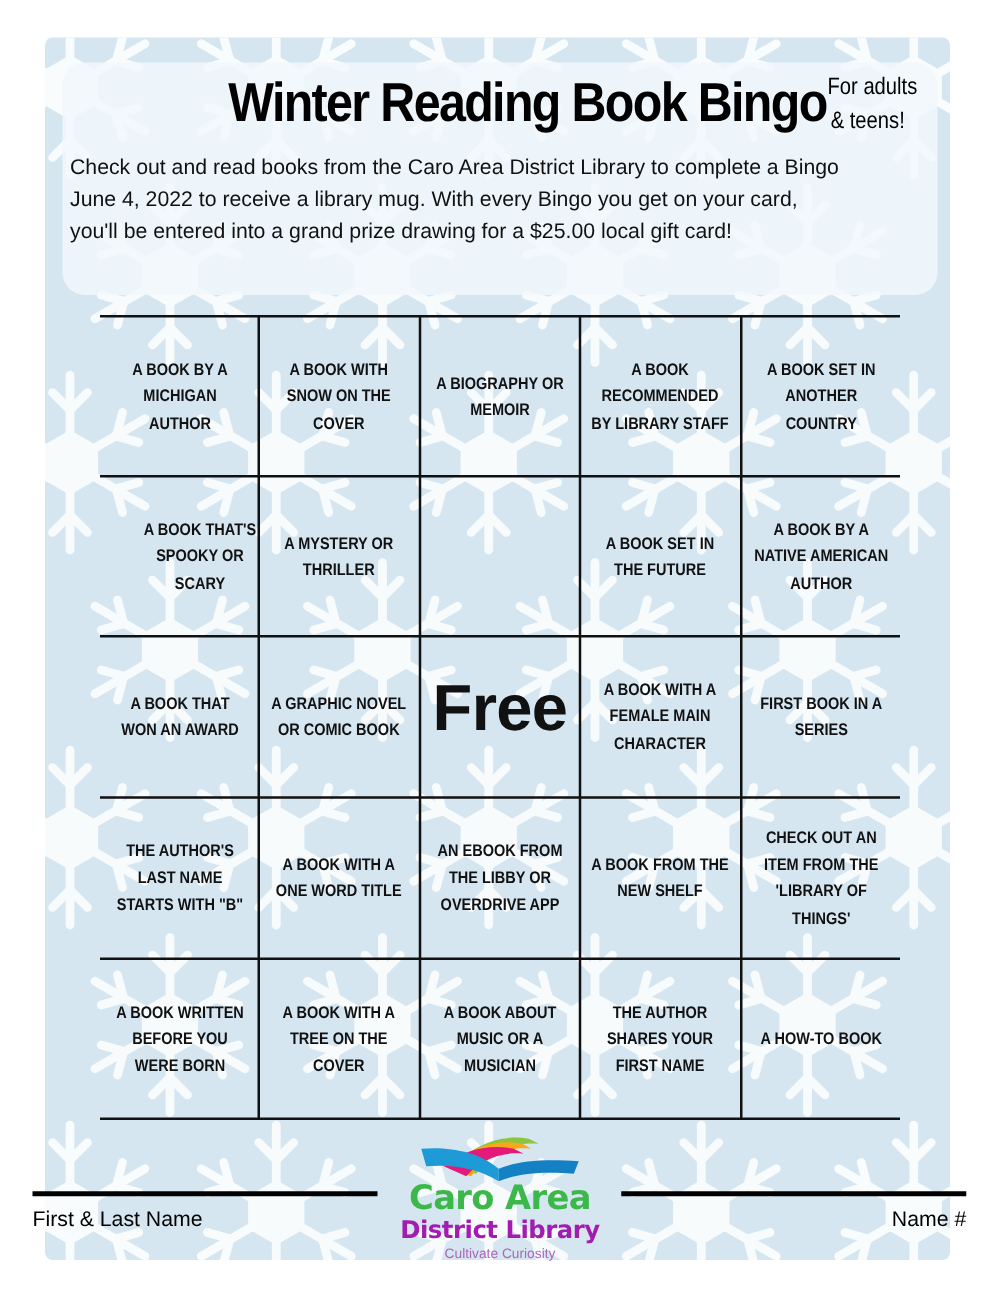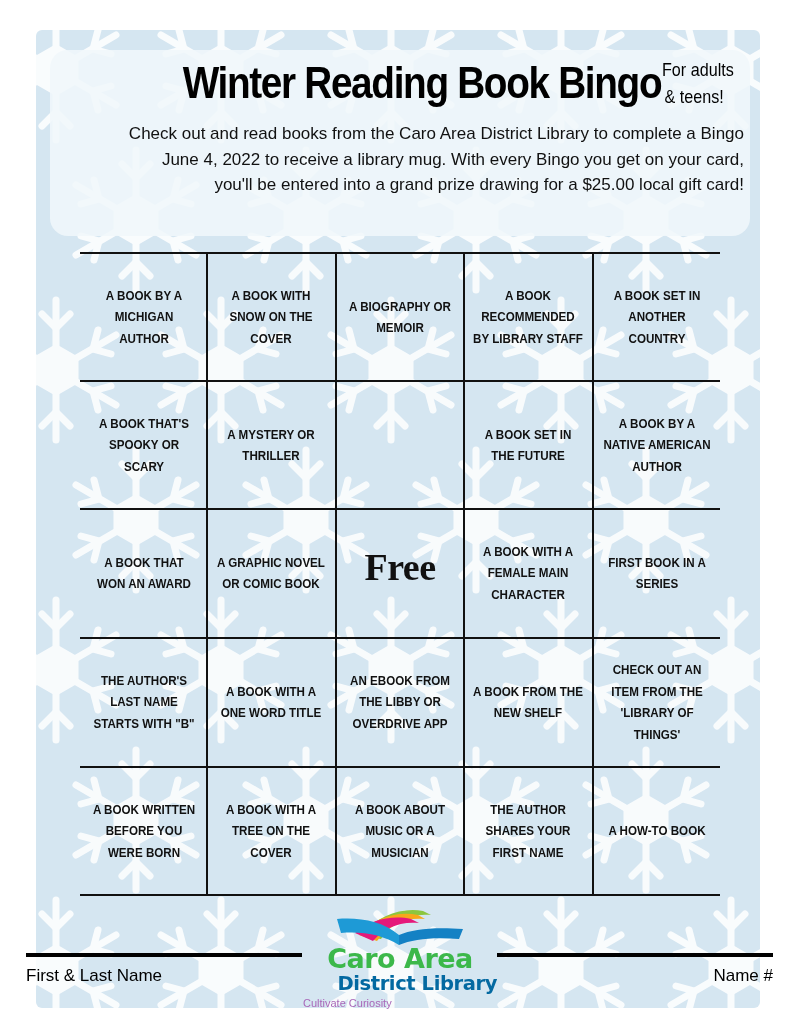--- a/index.html
+++ b/index.html
@@ -4,33 +4,33 @@
 <style>
   html, body { margin:0; padding:0; background:#ffffff; }
   body { width:800px; height:1035px; position:relative; overflow:hidden; font-family:"Liberation Sans", sans-serif; }
   .bg { position:absolute; left:36px; top:30px; width:724px; height:978px; background:#d5e6f1; border-radius:6px; overflow:hidden; }
   .bg svg.flakes { position:absolute; left:0; top:0; }
   .header-panel { position:absolute; left:50px; top:50px; width:700px; height:186px; background:rgba(240,247,251,0.88); border-radius:18px; }
   .title { position:absolute; left:0; top:58px; width:800px; text-align:center;padding-left:48px; }
   .title-text { display:inline-block; font-family:"Liberation Sans", sans-serif; font-weight:bold; font-size:44px; letter-spacing:-1.5px; transform:scaleX(0.88); transform-origin:center; color:#000; margin-left:-52px; }
   .audience { position:absolute; left:662px; top:56px; font-size:19px; line-height:27px; color:#000; transform:scaleX(0.85); transform-origin:left; }
   .audience div:nth-child(2){ padding-left:3px; }
-  .intro { position:absolute; left:56px; top:121px; width:688px; text-align:right; font-size:17px; line-height:25.5px; color:#111; }
+  .intro { position:absolute; left:56px; top:121px; width:688px; text-align:left; font-size:17px; line-height:25.5px; color:#111; }
   .grid { position:absolute; left:80px; top:252px; width:640px; height:790px; }
   .hline { position:absolute; left:0; width:640px; height:2px; background:#111; }
   .vline { position:absolute; width:2px; background:#111; }
   .cell { position:absolute; width:128px; height:128px; display:flex; align-items:center; justify-content:center; text-align:center; }
   .cell span { font-weight:bold; font-size:13.5px; line-height:21.5px; color:#111; transform:scaleX(0.86); display:block; width:140px; text-transform:uppercase; }
-  .cell.free span { font-family:Liberation Serif, serif; font-size:38px; font-weight:bold; letter-spacing:-0.5px; transform:scaleX(1.0); width:auto; text-transform:none; margin-top:-10px; }
+  .cell.free span { font-family:Liberation Sans, sans-serif; font-size:52px; font-weight:bold; letter-spacing:-0.5px; transform:scaleX(1.0); width:auto; text-transform:none; margin-top:-10px; }
   .sigline { position:absolute; height:4px; background:#000; top:953px; }
   .siglabel { position:absolute; top:966px; font-size:17px; color:#000; }
   .logo { position:absolute; left:303px; top:905px; width:194px; height:110px; }
   .logo-line1 { position:absolute; left:0; top:40px; width:194px; text-align:center; font-family:"DejaVu Sans", sans-serif; font-weight:bold; font-size:27px; color:#3cb84a; letter-spacing:-0.5px; line-height:28px; }
-  .logo-line2 { position:absolute; left:0; top:68px; width:194px; text-align:right; font-family:"DejaVu Sans", sans-serif; font-weight:bold; font-size:19.5px; color:#0369a1; letter-spacing:-0.4px; line-height:22px; }
-  .logo-line3 { position:absolute; left:0; top:91px; width:194px; text-align:left; font-size:11px; color:#a867b8; line-height:14px; }
+  .logo-line2 { position:absolute; left:0; top:68px; width:194px; text-align:center; font-family:"DejaVu Sans", sans-serif; font-weight:bold; font-size:19.5px; color:#a21caf; letter-spacing:-0.4px; line-height:22px; }
+  .logo-line3 { position:absolute; left:0; top:91px; width:194px; text-align:center; font-size:11px; color:#a867b8; line-height:14px; }
 </style>
 </head>
 <body>
 
 <div class="bg">
   <svg class="flakes" width="724" height="978" viewBox="0 0 724 978">
     <defs>
       <g id="flake" stroke="#ffffff" stroke-width="7" stroke-linecap="round" fill="none" opacity="0.85">
         <line x1="0" y1="-70" x2="0" y2="70"></line>
         <line x1="-60" y1="-35" x2="60" y2="35"></line>
@@ -118,21 +118,21 @@
   <div class="cell" style="left:256px;top:1px">
       <span>A BIOGRAPHY OR MEMOIR</span>
     </div>
   <div class="cell" style="left:384px;top:1px">
       <span>A BOOK RECOMMENDED BY LIBRARY STAFF</span>
     </div>
   <div class="cell" style="left:513px;top:1px">
       <span>A BOOK SET IN ANOTHER COUNTRY</span>
     </div>
 
-  <div class="cell" style="left:0;top:129px">
+  <div class="cell" style="left:16px;top:129px">
       <span>A BOOK THAT'S SPOOKY OR SCARY</span>
     </div>
   <div class="cell" style="left:127px;top:129px">
       <span>A MYSTERY OR THRILLER</span>
     </div>
   <div class="cell" style="left:384px;top:129px">
       <span>A BOOK SET IN THE FUTURE</span>
     </div>
   <div class="cell" style="left:513px;top:129px">
       <span>A BOOK BY A NATIVE AMERICAN AUTHOR</span>

